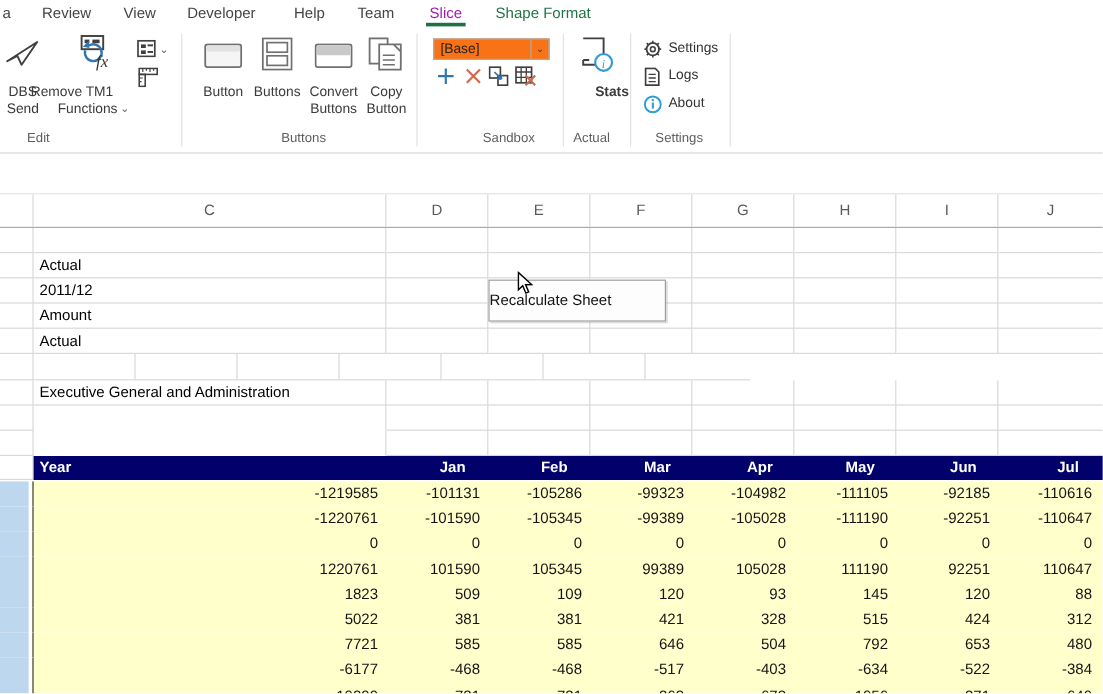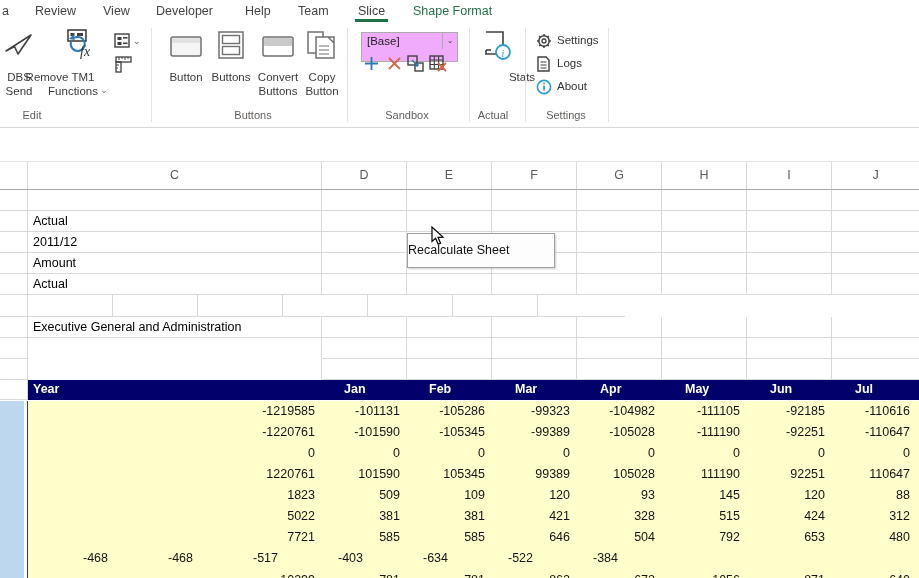--- a/index.html
+++ b/index.html
@@ -14,33 +14,33 @@
   
   .ribbon{position:absolute;left:0;top:0;width:919px;height:128px;background:#fff;border-bottom:1px solid #d8d8d8;}
   .tabrow{position:absolute;left:0;top:0;width:919px;height:25px;font-size:12.5px;color:#444;}
   .tab{position:absolute;top:4px;cursor:default;}
   .tab-partial{left:2px;}
   .tab-review{left:35px;}
   .tab-view{left:103px;}
   .tab-developer{left:156px;}
   .tab-help{left:245px;}
   .tab-team{left:298px;}
-  .tab-slice{left:358px;color:#404040;}
+  .tab-slice{left:358px;color:#a21caf;}
   .tab-slice::after{content:"";position:absolute;left:-3px;right:-3px;bottom:-4px;height:3px;background:#1E7145;}
   .tab-shapeformat{left:413px;color:var(--green);}
 
   .grp-sep{position:absolute;top:28px;height:94px;width:1px;background:#e2e2e2;}
   .grp-label{position:absolute;top:109px;font-size:11px;color:#605E5C;transform:translateX(-50%);white-space:nowrap;}
 
   .bigbtn-l1{position:absolute;top:71px;font-size:11.5px;transform:translateX(-50%);white-space:nowrap;}
   .bigbtn-l2{position:absolute;top:85px;font-size:11.5px;transform:translateX(-50%);white-space:nowrap;}
   .chev{font-size:9px;color:#666;}
 
   .icon-abs{position:absolute;}
-  .combo{position:absolute;left:361px;top:32px;width:97px;height:30px;border:1px solid #ABABAB;background:#f0abfc;font-size:11.5px;line-height:16px;}
+  .combo{position:absolute;left:361px;top:32px;width:97px;height:18px;border:1px solid #ABABAB;background:#f97316;font-size:11.5px;line-height:16px;}
   .combo .val{padding-left:5px;color:#222;}
   .combo .dd{position:absolute;right:0;top:0;width:15px;height:16px;border-left:1px solid #ABABAB;text-align:center;font-size:8px;line-height:15px;color:#444;}
 
   .setitem{position:absolute;left:536px;font-size:11.5px;color:#333;}
   .setitem .lbl{position:absolute;left:21px;top:1px;white-space:nowrap;}
 
   
   .colheaders{position:absolute;left:0;top:161px;width:919px;height:29px;display:flex;background:#fff;border-top:1px solid #e4e4e4;border-bottom:1px solid #ababab;}
   .ch{height:100%;border-right:1px solid var(--grid);font-size:12.5px;color:#5a5a5a;text-align:center;line-height:27px;}
 
@@ -51,21 +51,21 @@
   .nogrid .c-cell{border-bottom-color:transparent;}
   .w-rh{width:28px;}
   .w-c{width:294px;}
   .w-m{width:85px;}
   .w-last{width:87px;border-right:none;}
 
   .yearrow{position:absolute;left:0;top:379.9px;width:800px;height:20.6px;}
   .yearrow .rh{position:absolute;left:0;top:0;width:28px;height:100%;background:#fff;border-right:1px solid var(--grid);border-bottom:1px solid var(--grid);}
   .yearband{position:absolute;left:28px;top:0;width:891px;height:100%;background:var(--navy);color:#fff;font-weight:bold;font-size:12.5px;}
   .yearband .ylabel{position:absolute;left:5px;top:2.5px;}
-  .mon{position:absolute;top:2.5px;width:44px;text-align:left;}
+  .mon{position:absolute;top:2.5px;width:44px;text-align:right;}
   .m0{left:316px;}.m1{left:401px;}.m2{left:487px;}.m3{left:572px;}.m4{left:657px;}.m5{left:742px;}.m6{left:827px;}
 
   .datarows{position:absolute;left:0;top:400.5px;width:919px;height:177.5px;overflow:hidden;}
   .data-row{display:flex;height:21.15px;}
   .data-rh{width:24px;background:var(--selblue);}
   .data-gap{width:3px;background:#fff;}
   .data-cells{display:flex;width:892px;border-left:1.4px solid #3a3a3a;background:var(--yellow);}
   .dcell{height:100%;text-align:right;padding-right:5px;font-size:12.5px;color:#141414;line-height:21px;}
   .w-c2{width:292px;}
 
@@ -192,32 +192,32 @@
         <path d="M5 5 L11 11 M11 11 l-3.5 -0.5 M11 11 l-0.5 -3.5" stroke="#2E75B6" stroke-width="1.4"></path>
       </svg>
   </span>
   <span class="icon-abs" style="left:429px;top:55px;">
     <svg width="18" height="17" viewBox="0 0 18 17">
         <rect x="1" y="1" width="13" height="13" fill="none" stroke="#404040" stroke-width="1.4"></rect>
         <path d="M1 5 h13 M1 9.5 h13 M5.3 1 v13 M9.6 1 v13" stroke="#404040" stroke-width="1.1"></path>
         <path d="M9 8 L17 16 M17 8 L9 16" stroke="#D4674A" stroke-width="1.8"></path>
       </svg>
   </span>
-  <span class="grp-label" style="left:407px;">Sandbox</span>
+  <span class="grp-label" style="left:424px;">Sandbox</span>
   <div class="grp-sep" style="left:469px;"></div>
 
   <span class="icon-abs" style="left:482px;top:30px;">
     <svg width="30" height="32" viewBox="0 0 30 32">
         <path d="M4 2 h17 v22 h-17 l0 -4" fill="none" stroke="#404040" stroke-width="1.6"></path>
         <path d="M4 20 h5" stroke="#404040" stroke-width="1.6"></path>
         <circle cx="21" cy="22" r="7" fill="#fff" stroke="#2E9BD6" stroke-width="1.8"></circle>
         <text x="19.5" y="27" font-size="10" fill="#2E9BD6" font-family="Liberation Serif,serif" font-style="italic">i</text>
       </svg>
   </span>
-  <span class="bigbtn-l1" style="left:522px;">Stats</span>
+  <span class="bigbtn-l1" style="left:510px;font-weight:bold;">Stats</span>
   <span class="grp-label" style="left:493px;">Actual</span>
   <div class="grp-sep" style="left:525px;"></div>
 
   <div class="setitem" style="top:33px;">
     <svg width="16" height="16" viewBox="0 0 16 16">
         <circle cx="8" cy="8" r="5.2" fill="none" stroke="#404040" stroke-width="1.5"></circle>
         <circle cx="8" cy="8" r="2" fill="none" stroke="#404040" stroke-width="1.3"></circle>
         <path d="M8 1 v2.2 M8 12.8 v2.2 M1 8 h2.2 M12.8 8 h2.2 M3 3 l1.6 1.6 M11.4 11.4 l1.6 1.6 M13 3 l-1.6 1.6 M4.6 11.4 L3 13" stroke="#404040" stroke-width="1.4"></path>
       </svg>
     <span class="lbl">Settings</span>
@@ -464,20 +464,21 @@
         <div class="dcell w-m">504</div>
         <div class="dcell w-m">792</div>
         <div class="dcell w-m">653</div>
         <div class="dcell w-m">480</div>
       </div>
     </div>
     <div class="data-row">
       <div class="data-rh"></div>
       <div class="data-gap"></div>
       <div class="data-cells">
+        <div class="dcell w-c2">-6177</div>
         <div class="dcell w-m">-468</div>
         <div class="dcell w-m">-468</div>
         <div class="dcell w-m">-517</div>
         <div class="dcell w-m">-403</div>
         <div class="dcell w-m">-634</div>
         <div class="dcell w-m">-522</div>
         <div class="dcell w-m">-384</div>
       </div>
     </div>
     <div class="data-row">

